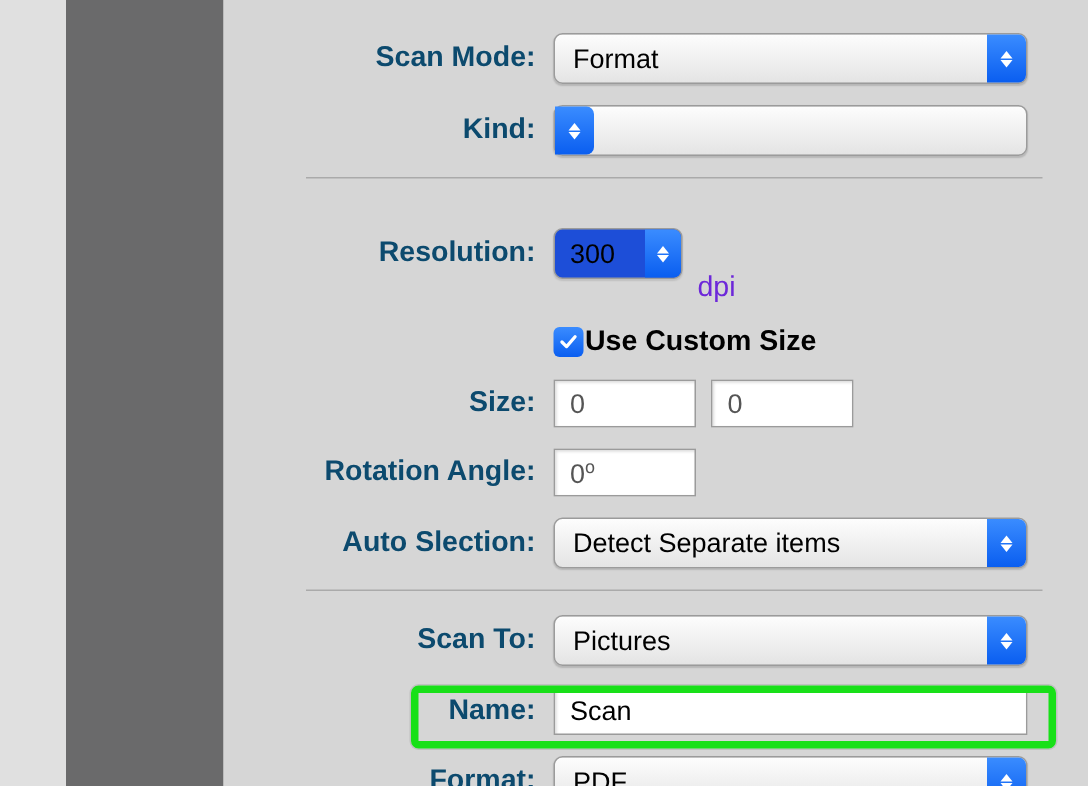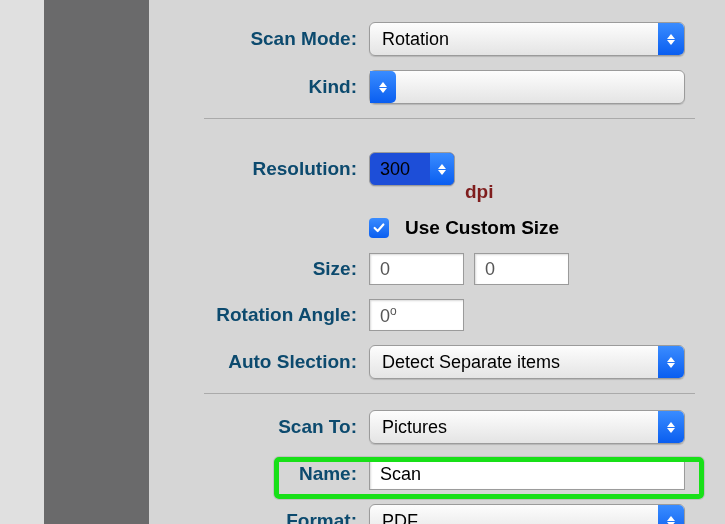--- a/index.html
+++ b/index.html
@@ -127,28 +127,28 @@
   .stepper-arrow .up, .stepper-arrow .down {
     width: 0;
     height: 0;
     border-left: 4px solid transparent;
     border-right: 4px solid transparent;
   }
   .stepper-arrow .up { border-bottom: 5px solid #fff; }
   .stepper-arrow .down { border-top: 5px solid #fff; }
   .suffix {
     font-size: 19px;
-    font-weight: 700;
-    color: #7f1d1d;
+    font-weight: 400;
+    color: #6d28d9;
     margin-top: 46px;
   }
   .checkbox-row {
     display: flex;
     align-items: center;
-    gap: 16px;
+    gap: 1px;
     margin-left: 0;
   }
   .checkbox {
     width: 20px;
     height: 20px;
     background: linear-gradient(#3a8cff, #0a5ef0);
     border-radius: 4px;
     display: flex;
     align-items: center;
     justify-content: center;
@@ -193,21 +193,21 @@
 
 <div class="sidebar"></div>
 <div class="sidebar-dark"></div>
 
 <div class="panel">
 
   <div class="row">
     <div class="label">Scan Mode:</div>
     <div class="field">
       <div class="popup wide">
-        <div class="popup-text">Rotation</div>
+        <div class="popup-text">Format</div>
         <div class="popup-arrow">
             <div class="up"></div>
             <div class="down"></div>
           </div>
       </div>
     </div>
   </div>
 
   <div class="row">
     <div class="label">Kind:</div>

